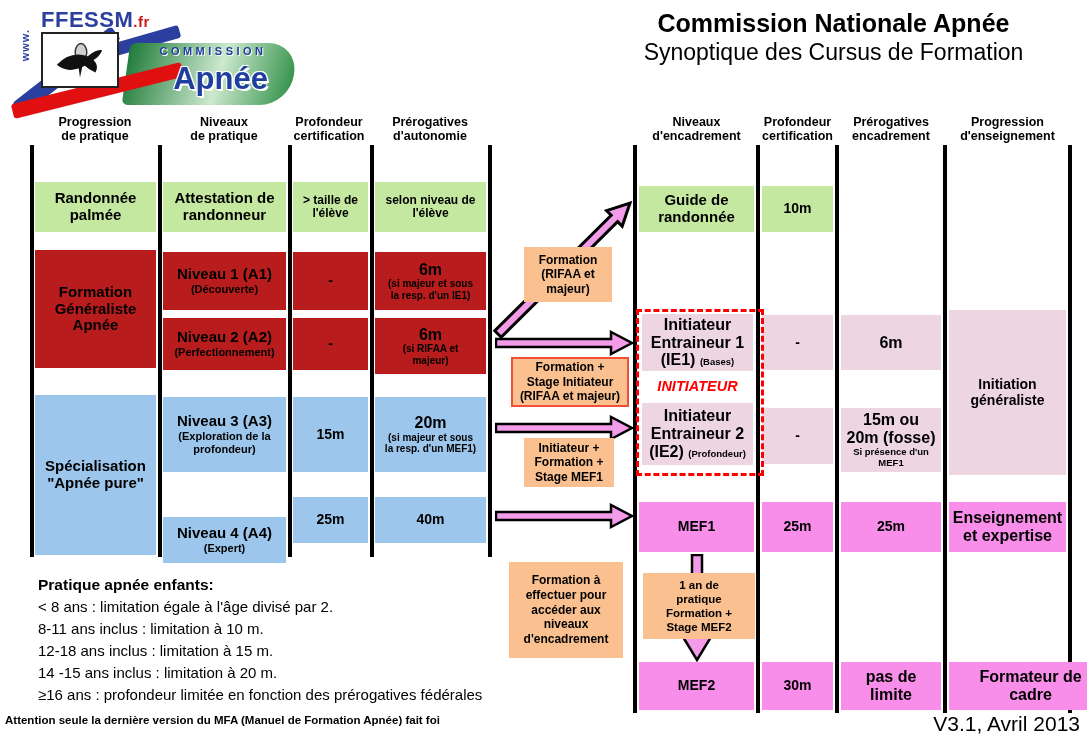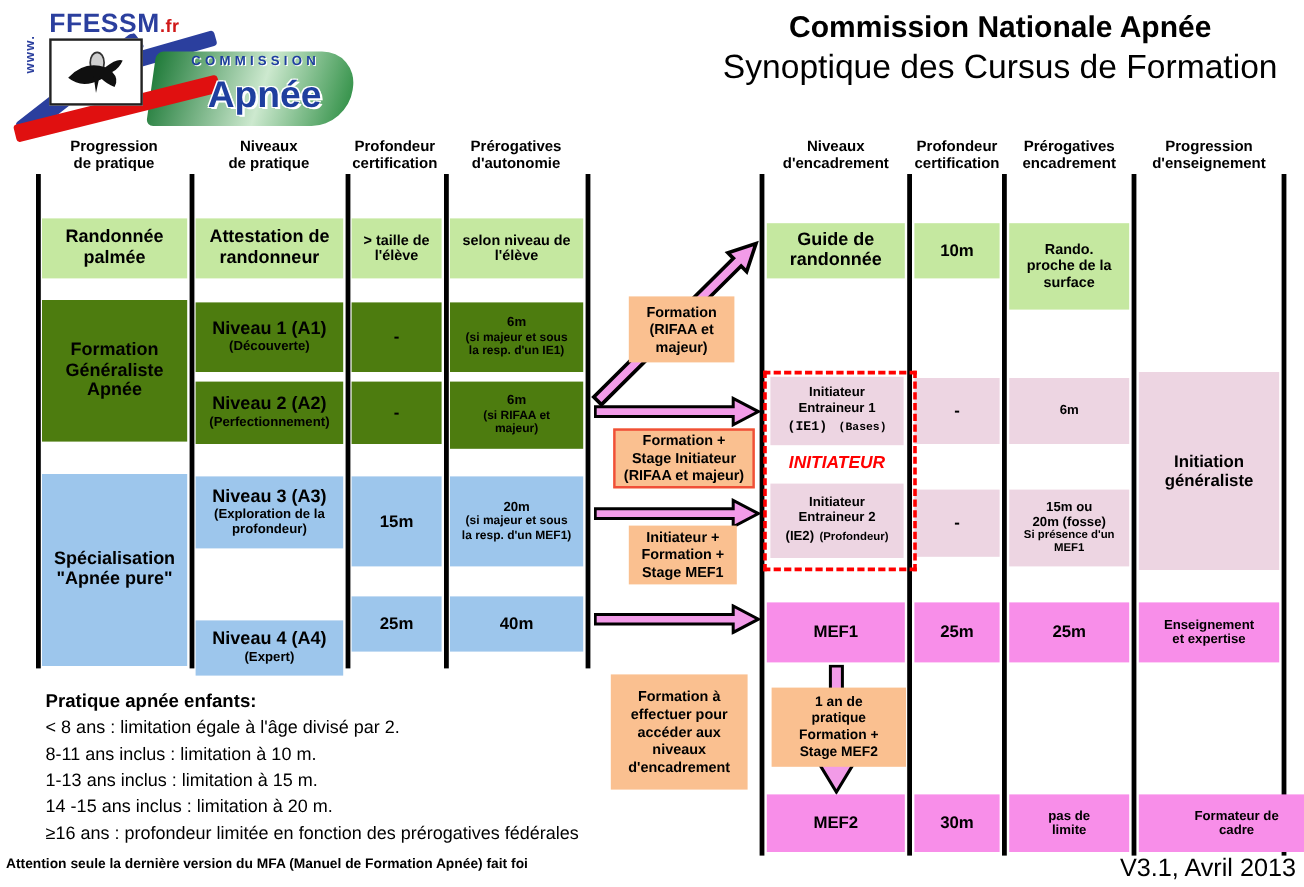--- a/index.html
+++ b/index.html
@@ -5,40 +5,40 @@
   html,body { margin:0; padding:0; background:#fff; }
   .page { position:relative; width:1087px; height:739px; background:#fff;
           font-family:"Liberation Sans", sans-serif; color:#000; overflow:hidden; }
   .vline { position:absolute; width:4px; background:#000; }
   .hdr { position:absolute; font-weight:bold; font-size:12.5px; text-align:center;
          white-space:pre-line; line-height:1.12; }
   .cell { position:absolute; display:flex; flex-direction:column; align-items:center;
           justify-content:center; text-align:center; font-weight:bold;
           white-space:pre-line; line-height:1.12; }
   .green   { background:#C5E8A0; }
-  .cyan    { background:#4d7c0f; }
+  .cyan    { background:#b91c1c; }
   .blue    { background:#9DC6EC; }
   .rose    { background:#EDD5E2; }
   .magenta { background:#F88EE9; }
   .fs15 { font-size:15px; }
   .fs14 { font-size:14px; }
-  .fs13 { font-size:11px; }
+  .fs13 { font-size:16px; }
   .fs12 { font-size:12px; }
   .sub10 { font-size:10px; line-height:1.15; font-weight:bold; }
   .sub11 { font-size:11px; line-height:1.15; font-weight:bold; }
   .sub9  { font-size:9.5px; line-height:1.15; font-weight:bold; }
   .midbox { position:absolute; display:flex; align-items:center; justify-content:center;
             text-align:center; font-weight:bold; font-size:12px; line-height:1.22;
             white-space:pre-line; background:#FAC090; z-index:5; }
   .dashedbox { position:absolute; border:3px dashed #FF0000; z-index:2; background:transparent; }
   .initiateur { position:absolute; color:#FF0000; font-weight:bold; font-style:italic;
                 font-size:14.5px; text-align:center; z-index:3; }
   .title-block { position:absolute; left:585px; top:8px; width:497px; text-align:center; }
   .title1 { font-size:25px; font-weight:bold; line-height:1.2; }
-  .title2 { font-size:28px; line-height:1.25;text-align:center; }
+  .title2 { font-size:23px; line-height:1.25;text-align:center; }
   .kids-title { position:absolute; font-size:15.5px; font-weight:bold; }
   .kids-line { position:absolute; font-size:15px; }
   .warn { position:absolute; font-size:11.5px; font-weight:bold; }
   .version { position:absolute; font-size:21px; text-align:right; }
   .arrow-svg { position:absolute; z-index:4; }
   
   .logo { position:absolute; left:8px; top:5px; width:290px; height:103px; }
   .swoosh { position:absolute; border-radius:3px; }
   .logo-www { position:absolute; left:11px; top:24px; color:#2B3F9E; font-weight:bold;
               font-size:11px; letter-spacing:1px; writing-mode:vertical-rl;
@@ -131,21 +131,21 @@
   </div>
   <div class="cell cyan fs14" style="left:293px;top:318px;width:75px;height:52px;">-</div>
   <div class="cell cyan" style="left:375px;top:318px;width:111px;height:56px;">
     <span class="fs13">6m</span>
     <span class="sub10">(si RIFAA et
 majeur)</span>
   </div>
 
   <div class="cell blue fs15" style="left:35px;top:395px;width:121px;height:160px;">Spécialisation
 "Apnée pure"</div>
-  <div class="cell blue" style="left:163px;top:397px;width:123px;height:60px;">
+  <div class="cell blue" style="left:163px;top:397px;width:123px;height:75px;">
     <span class="fs15">Niveau 3 (A3)</span>
     <span class="sub11">(Exploration de la
 profondeur)</span>
   </div>
   <div class="cell blue fs14" style="left:293px;top:397px;width:75px;height:75px;">15m</div>
   <div class="cell blue" style="left:375px;top:397px;width:111px;height:75px;">
     <span class="fs13">20m</span>
     <span class="sub10">(si majeur et sous
 la resp. d'un MEF1)</span>
   </div>
@@ -197,29 +197,26 @@
   <div class="hdr" style="left:760px;top:115px;width:75px;">Profondeur
 certification</div>
   <div class="hdr" style="left:839px;top:115px;width:104px;">Prérogatives
 encadrement</div>
   <div class="hdr" style="left:947px;top:115px;width:121px;">Progression
 d'enseignement</div>
 
   <div class="cell green fs15" style="left:639px;top:186px;width:115px;height:46px;">Guide de
 randonnée</div>
   <div class="cell green fs14" style="left:762px;top:186px;width:71px;height:46px;">10m</div>
-  <div class="cell green fs12" style="left:841px;top:186px;width:100px;height:72px;">Rando.
-proche de la
-surface</div>
 
   <div class="dashedbox" style="left:636px;top:309px;width:122px;height:161px;"></div>
   <div class="cell rose" style="left:642px;top:314px;width:111px;height:57px;z-index:3;">
     <span class="fs13">Initiateur
 Entraineur 1</span>
-    <span style="white-space:nowrap;font-family:Liberation Mono, monospace;"><span class="fs13">(IE1)</span> <span class="sub9">(Bases)</span></span>
+    <span style="white-space:nowrap;"><span class="fs13">(IE1)</span> <span class="sub9">(Bases)</span></span>
   </div>
   <div class="cell rose fs14" style="left:762px;top:315px;width:71px;height:55px;">-</div>
   <div class="cell rose fs13" style="left:841px;top:315px;width:100px;height:55px;">6m</div>
   <div class="initiateur" style="left:642px;top:378px;width:111px;">INITIATEUR</div>
   <div class="cell rose" style="left:642px;top:403px;width:111px;height:62px;z-index:3;">
     <span class="fs13">Initiateur
 Entraineur 2</span>
     <span style="white-space:nowrap;"><span class="fs13">(IE2)</span> <span class="sub9">(Profondeur)</span></span>
   </div>
   <div class="cell rose fs14" style="left:762px;top:408px;width:71px;height:56px;">-</div>
@@ -249,20 +246,20 @@
   <div class="cell magenta fs14" style="left:639px;top:662px;width:115px;height:48px;">MEF2</div>
   <div class="cell magenta fs14" style="left:762px;top:662px;width:71px;height:48px;">30m</div>
   <div class="cell magenta fs13" style="left:841px;top:662px;width:100px;height:48px;">pas de
 limite</div>
   <div class="cell magenta fs13" style="left:949px;top:662px;width:117px;height:48px;padding-left:23px;">Formateur de
 cadre</div>
 
   <div class="kids-title" style="left:38px;top:576px;">Pratique apnée enfants:</div>
   <div class="kids-line" style="left:38px;top:598px;">&lt; 8 ans : limitation égale à l'âge divisé par 2.</div>
   <div class="kids-line" style="left:38px;top:620px;">8-11 ans inclus : limitation à 10 m.</div>
-  <div class="kids-line" style="left:38px;top:642px;">1-13 ans inclus : limitation à 15 m.</div>
+  <div class="kids-line" style="left:38px;top:642px;">12-18 ans inclus : limitation à 15 m.</div>
   <div class="kids-line" style="left:38px;top:664px;">14 -15 ans inclus : limitation à 20 m.</div>
   <div class="kids-line" style="left:38px;top:686px;">≥16 ans : profondeur limitée en fonction des prérogatives fédérales</div>
 
   <div class="warn" style="left:5px;top:714px;">Attention seule la dernière version du MFA (Manuel de Formation Apnée) fait foi</div>
   <div class="version" style="left:930px;top:712px;width:150px;">V3.1, Avril 2013</div>
 
 </div>
 
 </body></html>

